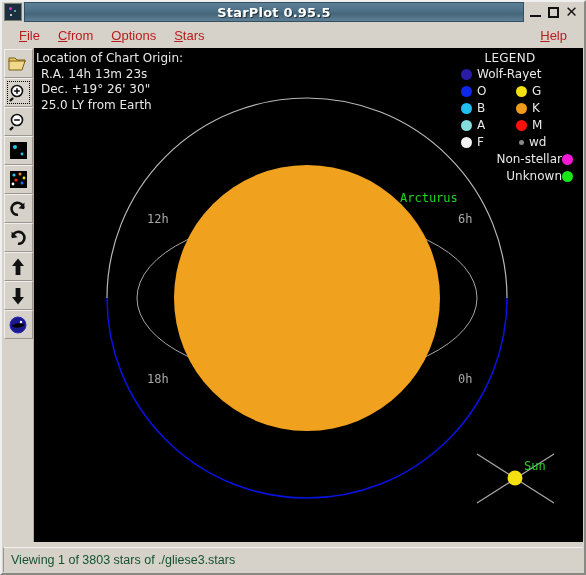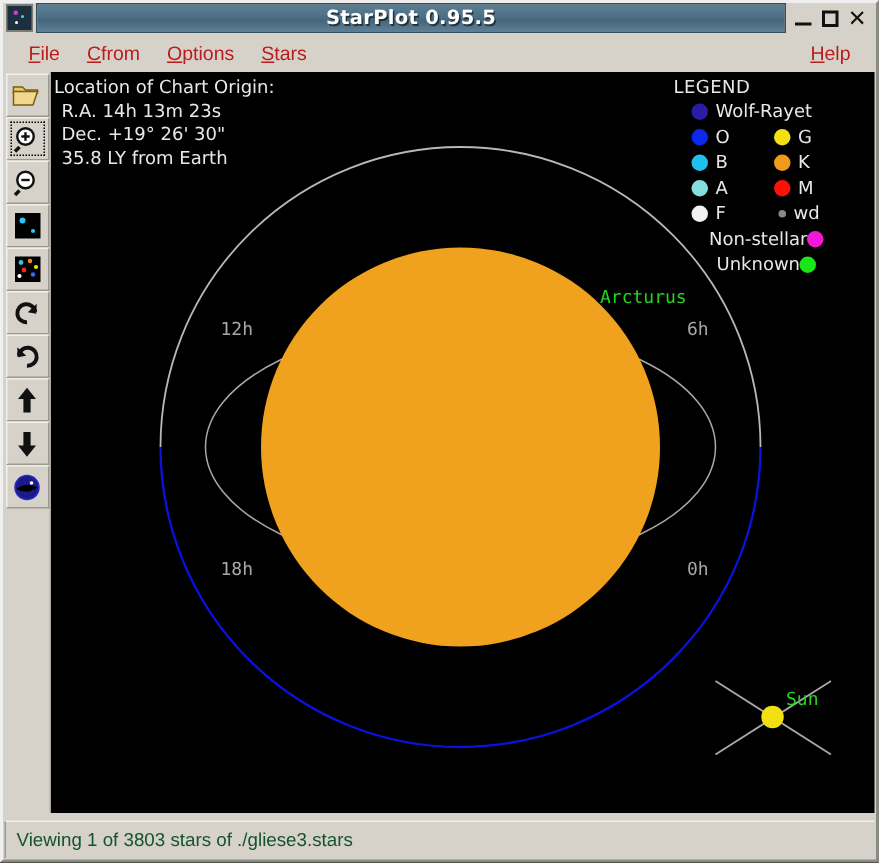--- a/index.html
+++ b/index.html
@@ -204,38 +204,39 @@
   
   .legend {
     position: absolute;
     right: 4px; top: 3px;
     color: #e8e8e8;
     font-size: 12px;
     font-family: "DejaVu Sans", sans-serif;
     width: 130px;
   }
   .legend-title {
+    text-align: center;
     padding-right: 8px;
     letter-spacing: 0.3px;
     line-height: 15px;
   }
   .legend-row {
     display: flex;
     align-items: center;
     line-height: 17px;
     height: 17px;
   }
   .legend-row.single { padding-left: 12px; }
   .legend-col {
     display: flex;
     align-items: center;
     width: 55px;
     flex: none;
   }
-  .legend-col.spread { width: 130px; justify-content: center; }
+  .legend-col.spread { width: 130px; justify-content: flex-end; }
   .dot {
     border-radius: 50%;
     display: inline-block;
     flex: none;
   }
   .dot-lg { width: 11px; height: 11px; margin-right: 5px; }
   .dot-sm { width: 5px; height: 5px; margin-right: 5px; margin-left: 3px; }
   .legend-label { font-size: 12px; }
 
   
@@ -396,21 +397,21 @@
       <text class="svg-label" x="424" y="335" fill="#a8a8a8">0h</text>
 
       <text class="svg-label" x="366" y="154" fill="#22d522">Arcturus</text>
       <text class="svg-label" x="490" y="422" fill="#22d522">Sun</text>
     </svg>
 
     <div class="chart-status">
       <div>Location of Chart Origin:</div>
       <div class="indent">R.A. 14h 13m 23s</div>
       <div class="indent">Dec. +19° 26' 30"</div>
-      <div class="indent">35.8 LY from Earth</div>
+      <div class="indent">25.0 LY from Earth</div>
     </div>
 
     <div class="legend">
       <div class="legend-title">LEGEND</div>
 
       <div class="legend-row single">
         <span class="dot dot-lg" style="background:#2b1ca8"></span>
         <span class="legend-label">Wolf-Rayet</span>
       </div>
 

